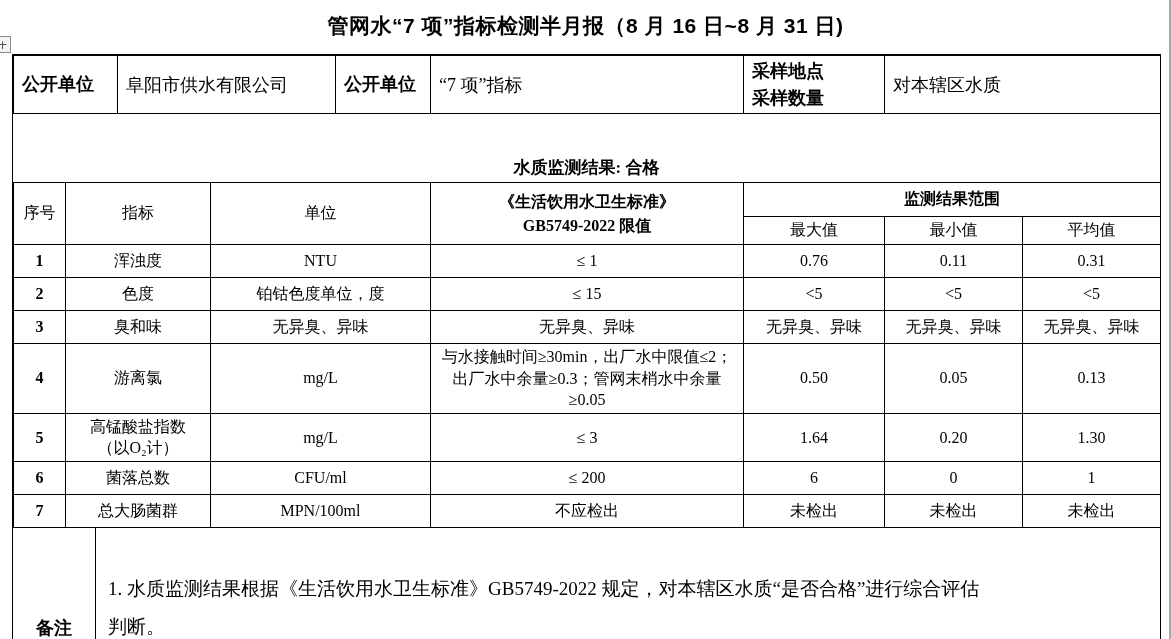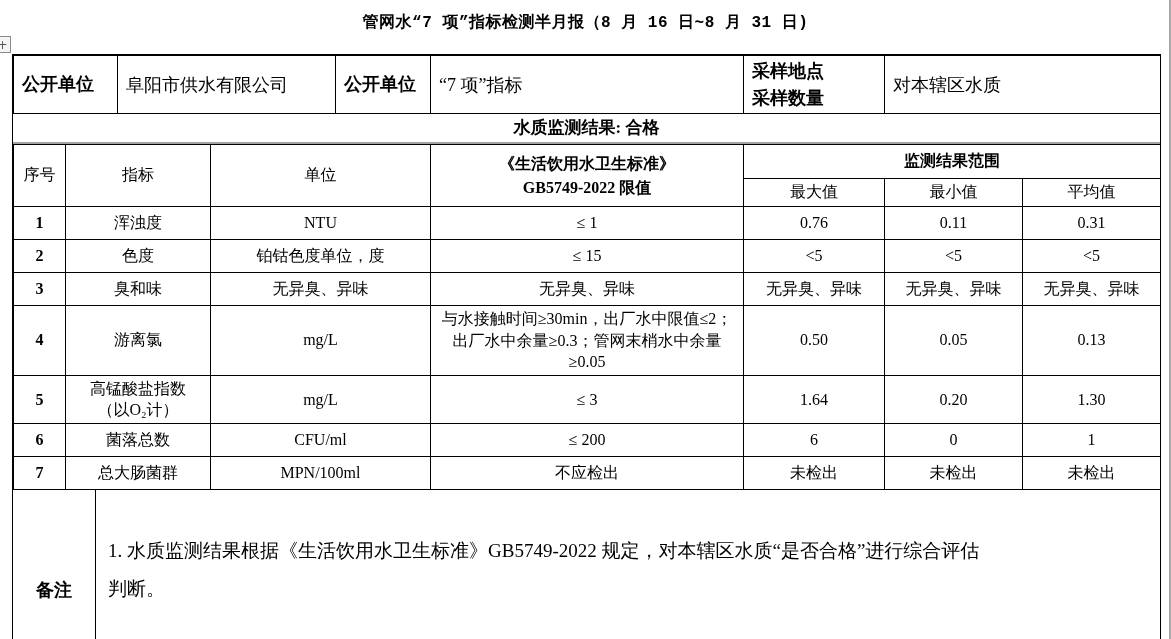--- a/index.html
+++ b/index.html
@@ -3,37 +3,37 @@
 <meta charset="utf-8">
 <style>
   html,body { margin:0; padding:0; }
   body {
     width:1171px; height:639px; background:#ffffff; color:#000;
     font-family:"Liberation Serif","DejaVu Serif",serif;
     position:relative; overflow:hidden;
   }
   .title {
     height:42px; padding-top:12px; text-align:center;
-    font-family:Liberation Mono, monospace;
-    font-weight:bold; font-size:16px; letter-spacing:0.5px;
+    font-family:Liberation Sans, sans-serif;
+    font-weight:bold; font-size:21px; letter-spacing:0.5px;
   }
   .table-area {
     margin-left:12px; width:1147px; border:1px solid #000; box-sizing:content-box;
     background:#fff;
   }
   table { border-collapse:collapse; table-layout:fixed; width:1147px; }
   td,th { border:1px solid #000; overflow:hidden; font-weight:normal; box-sizing:border-box; }
   
   .info td { height:58px; font-size:18px; padding:2px 8px; text-align:left; vertical-align:middle; }
   .info tr.r2 td { height:46px; }
   .info td.lbl { font-weight:bold; white-space:pre-line; line-height:1.45; }
   
   .banner {
-    border-bottom:3px solid #a3a3a3; height:28px; line-height:28px;
-    text-align:center; font-weight:bold; font-size:17px;
+    border-bottom:1px solid #a3a3a3; height:28px; line-height:28px;
+    text-align:center; font-weight:bold; font-size:17px;margin-top:40px;
   }
   
   .main { margin-top:-1px;padding-left:28px; }
   .main th, .main td { font-size:16px; text-align:center; vertical-align:middle; padding:3px 4px; }
   .main thead tr.h1 { height:34px; }
   .main thead tr.h2 { height:27px; }
   .main tbody tr { height:33px; }
   .h-no, .h-unit { font-weight:normal; }
   .h-ind { text-align:left; padding-left:8px; }
   .h-limit div { font-weight:bold; line-height:1.5; }

